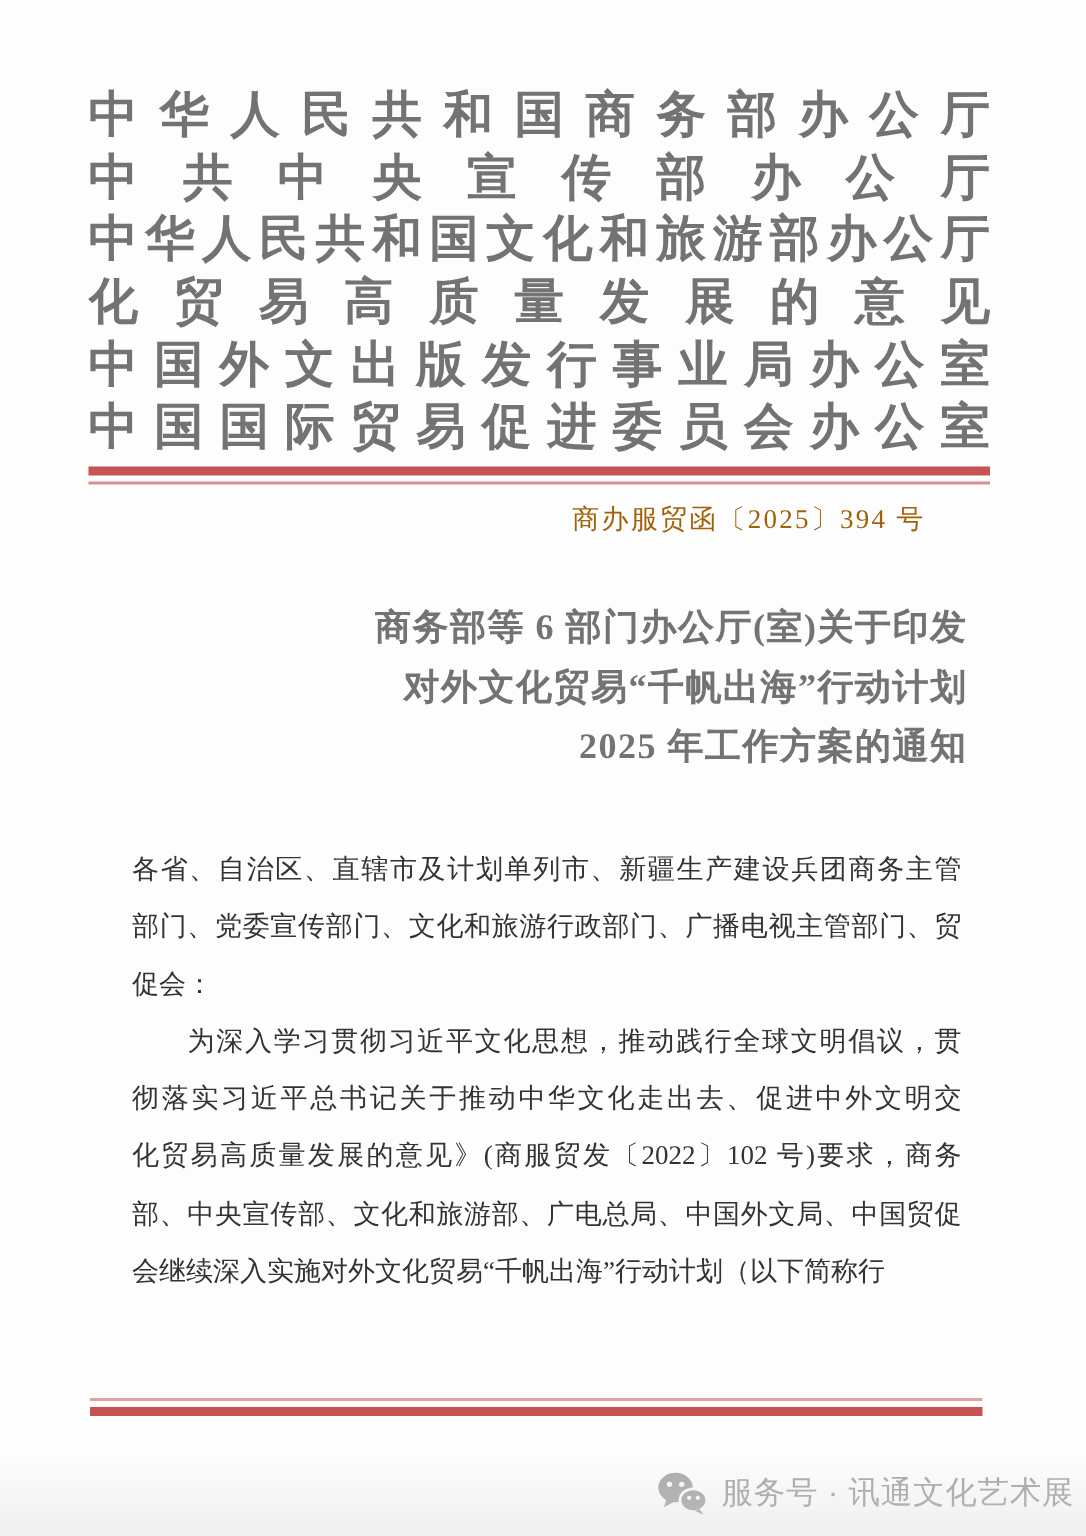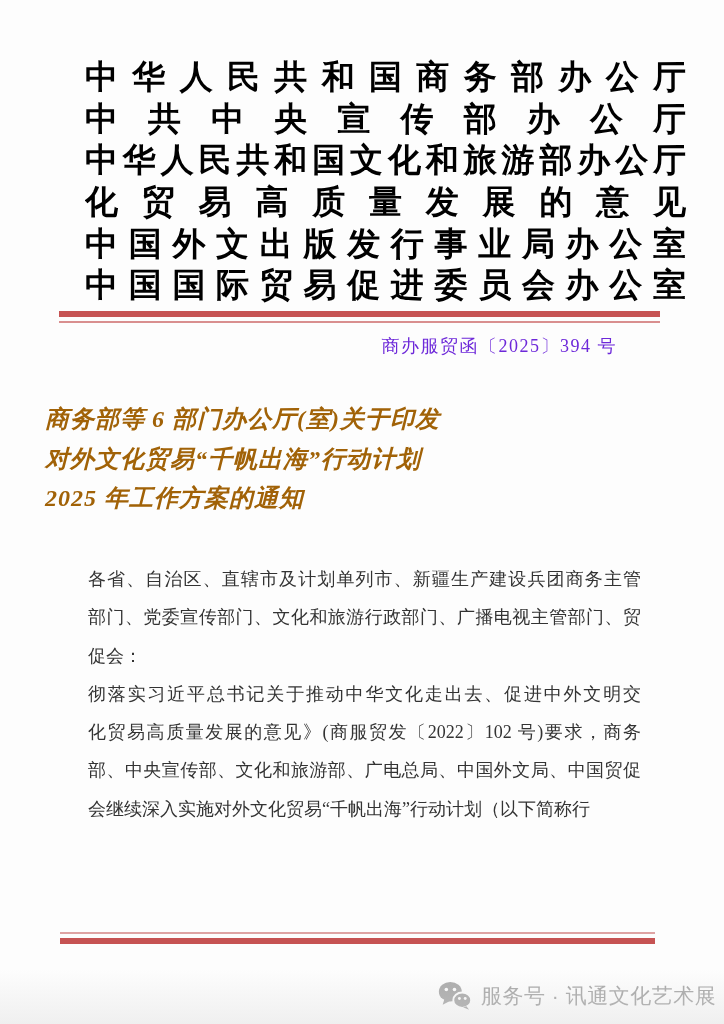--- a/index.html
+++ b/index.html
@@ -38,34 +38,33 @@
   .bottom-rule .rule-thick { height: 6px; margin-top: 4px; }
   
   .doc-number {
     position: absolute;
     top: 334px;
     left: 62px;
     width: 555px;
     text-align: right;
     font-size: 18px;
     line-height: 24px;
-    color: #6d28d9;
+    color: #a16207;
     letter-spacing: 1.5px;
     white-space: nowrap;
   }
   
   .doc-title {
     position: absolute;
     top: 400px;
     left: 45px;
     width: 600px;
-    text-align: left;
+    text-align: right;
     font-weight: 700;
-    color: #a16207;
-    font-style: italic;
+    color: #737373;
   }
   .title-line {
     font-size: 24px;
     line-height: 39.5px;
     letter-spacing: 1px;
     white-space: nowrap;
   }
   
   .doc-body {
     position: absolute;
@@ -109,21 +108,21 @@
     width: 100%; height: 55px;
     background: linear-gradient(to bottom, rgba(220,220,220,0) 0%, rgba(214,214,214,0.35) 100%);
     pointer-events: none;
   }
 </style>
 </head>
 <body>
 
 <div class="page">
 
-  <div class="letterhead" style="color:#000000;margin-left:26px;">
+  <div class="letterhead" style="color:#737373;">
     <div class="lh-line">中华人民共和国商务部办公厅</div>
     <div class="lh-line">中共中央宣传部办公厅</div>
     <div class="lh-line">中华人民共和国文化和旅游部办公厅</div>
     <div class="lh-line">化贸易高质量发展的意见</div>
     <div class="lh-line">中国外文出版发行事业局办公室</div>
     <div class="lh-line">中国国际贸易促进委员会办公室</div>
   </div>
 
   <div class="head-rule">
     <div class="rule-thick" style="background:#c65353;"></div>
@@ -135,20 +134,21 @@
   <div class="doc-title">
     <div class="title-line">商务部等 6 部门办公厅(室)关于印发</div>
     <div class="title-line">对外文化贸易“千帆出海”行动计划</div>
     <div class="title-line">2025 年工作方案的通知</div>
   </div>
 
   <div class="doc-body">
     <div class="body-line jl">各省、自治区、直辖市及计划单列市、新疆生产建设兵团商务主管</div>
     <div class="body-line jl">部门、党委宣传部门、文化和旅游行政部门、广播电视主管部门、贸</div>
     <div class="body-line el">促会：</div>
+    <div class="body-line jl indent">为深入学习贯彻习近平文化思想，推动践行全球文明倡议，贯</div>
     <div class="body-line jl">彻落实习近平总书记关于推动中华文化走出去、促进中外文明交</div>
     <div class="body-line jl">化贸易高质量发展的意见》(商服贸发〔2022〕102 号)要求，商务</div>
     <div class="body-line jl">部、中央宣传部、文化和旅游部、广电总局、中国外文局、中国贸促</div>
     <div class="body-line el">会继续深入实施对外文化贸易“千帆出海”行动计划（以下简称行</div>
   </div>
 
   <div class="bottom-rule">
     <div class="rule-thin" style="background:#dea3a3;"></div>
     <div class="rule-thick" style="background:#c65353;"></div>
   </div>

